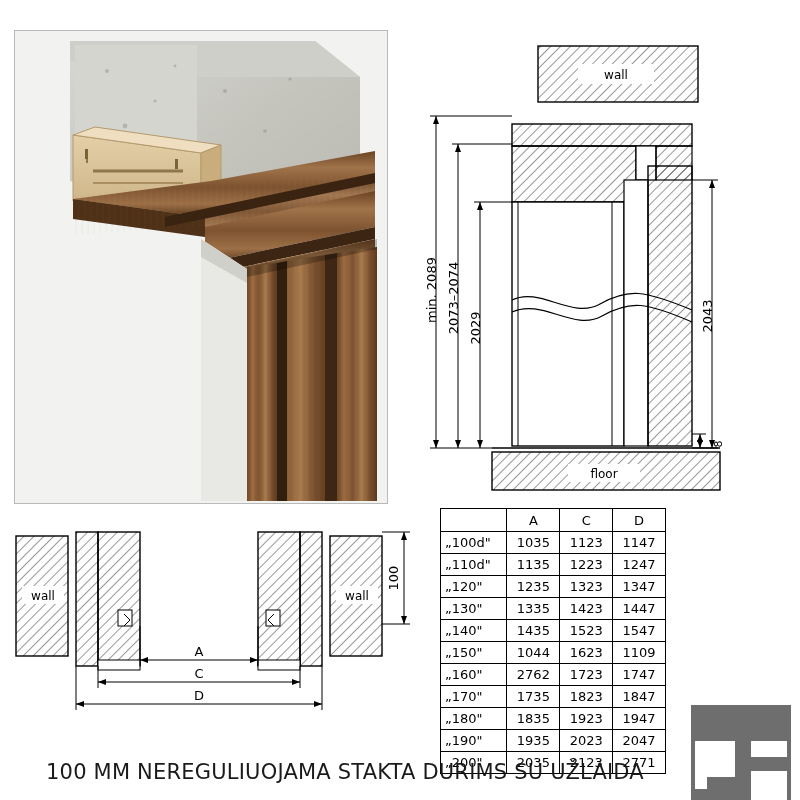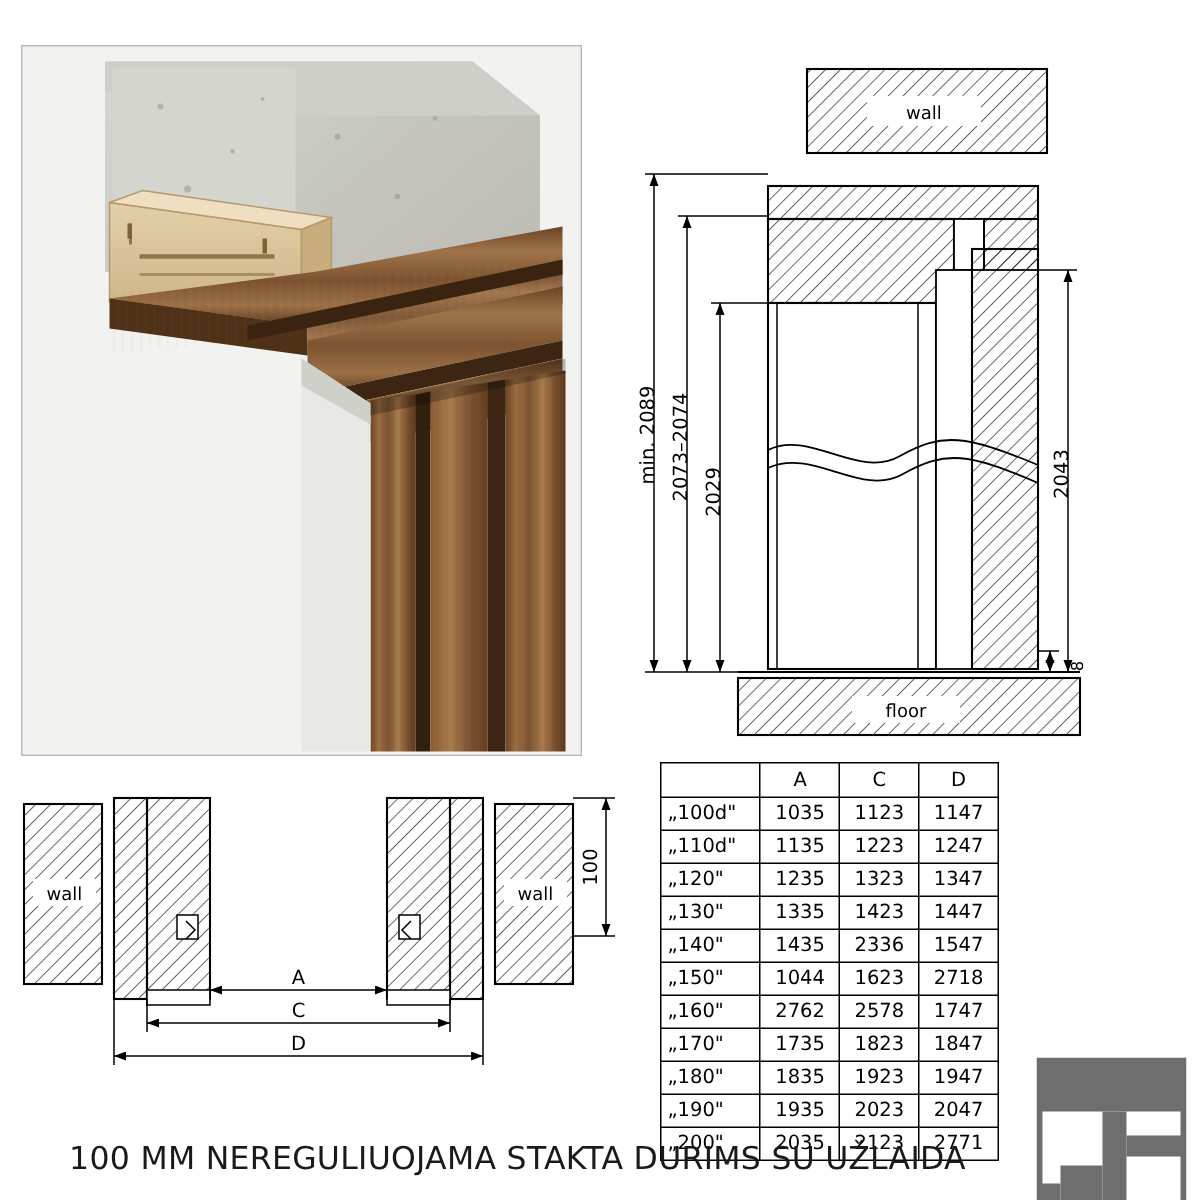--- a/index.html
+++ b/index.html
@@ -383,33 +383,33 @@
           </tr>
           <tr>
             <td class="lbl">„130"</td>
             <td class="val">1335</td>
             <td class="val">1423</td>
             <td class="val">1447</td>
           </tr>
           <tr>
             <td class="lbl">„140"</td>
             <td class="val">1435</td>
-            <td class="val">2336</td>
+            <td class="val">1523</td>
             <td class="val">1547</td>
           </tr>
           <tr>
             <td class="lbl">„150"</td>
             <td class="val">1044</td>
             <td class="val">1623</td>
-            <td class="val">2718</td>
+            <td class="val">1109</td>
           </tr>
           <tr>
             <td class="lbl">„160"</td>
             <td class="val">2762</td>
-            <td class="val">2578</td>
+            <td class="val">1723</td>
             <td class="val">1747</td>
           </tr>
           <tr>
             <td class="lbl">„170"</td>
             <td class="val">1735</td>
             <td class="val">1823</td>
             <td class="val">1847</td>
           </tr>
           <tr>
             <td class="lbl">„180"</td>

